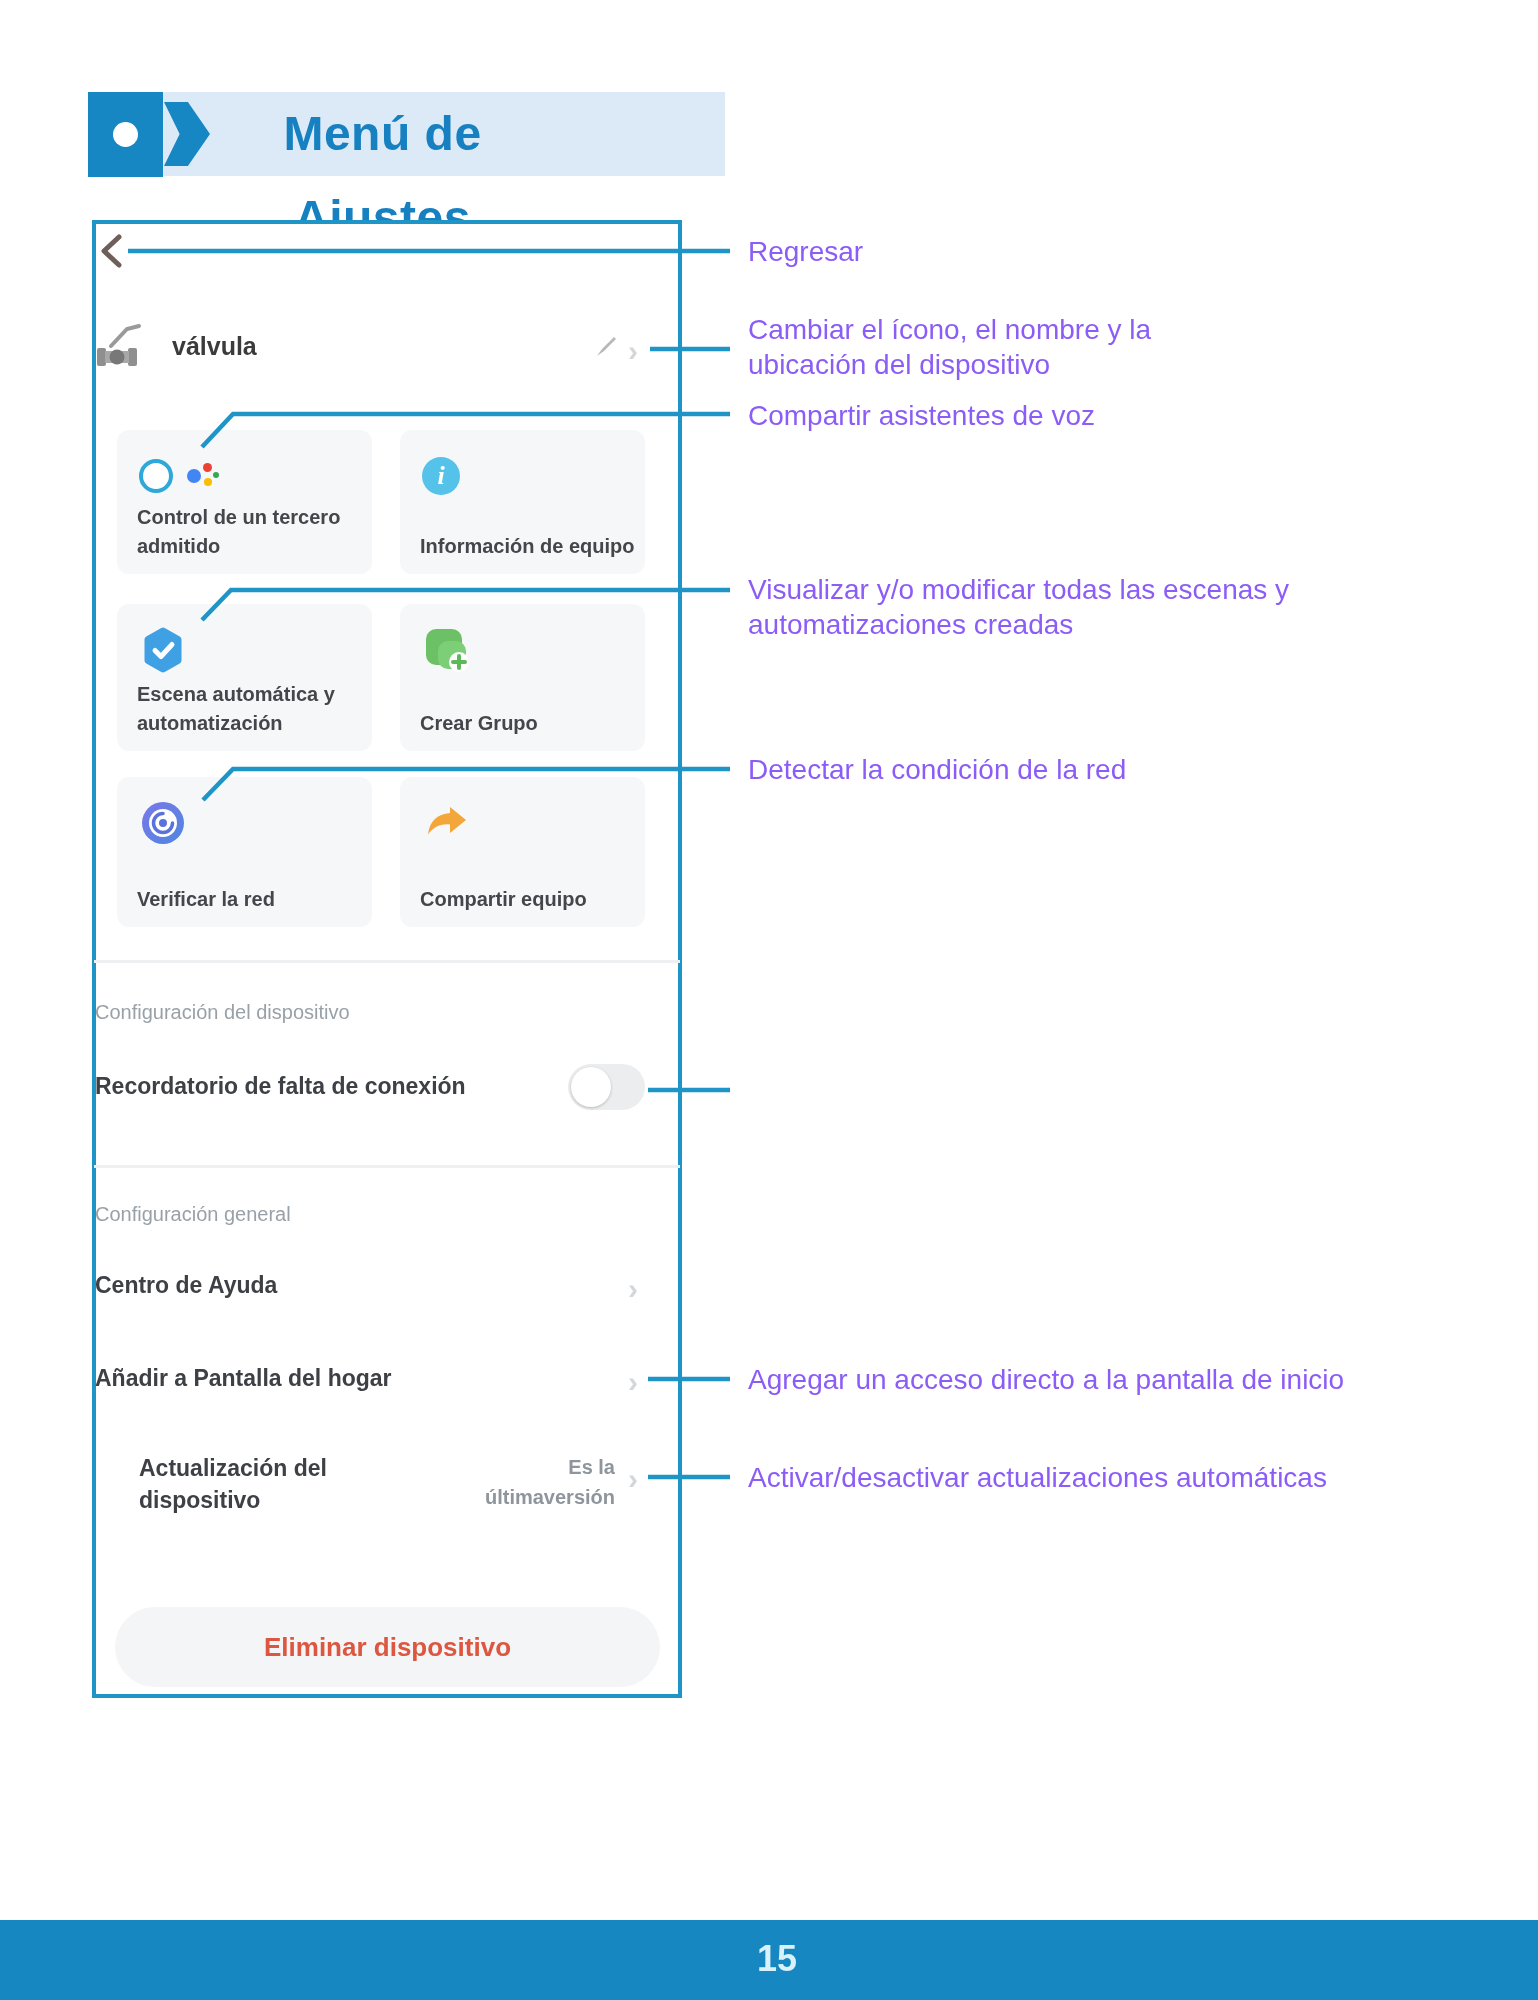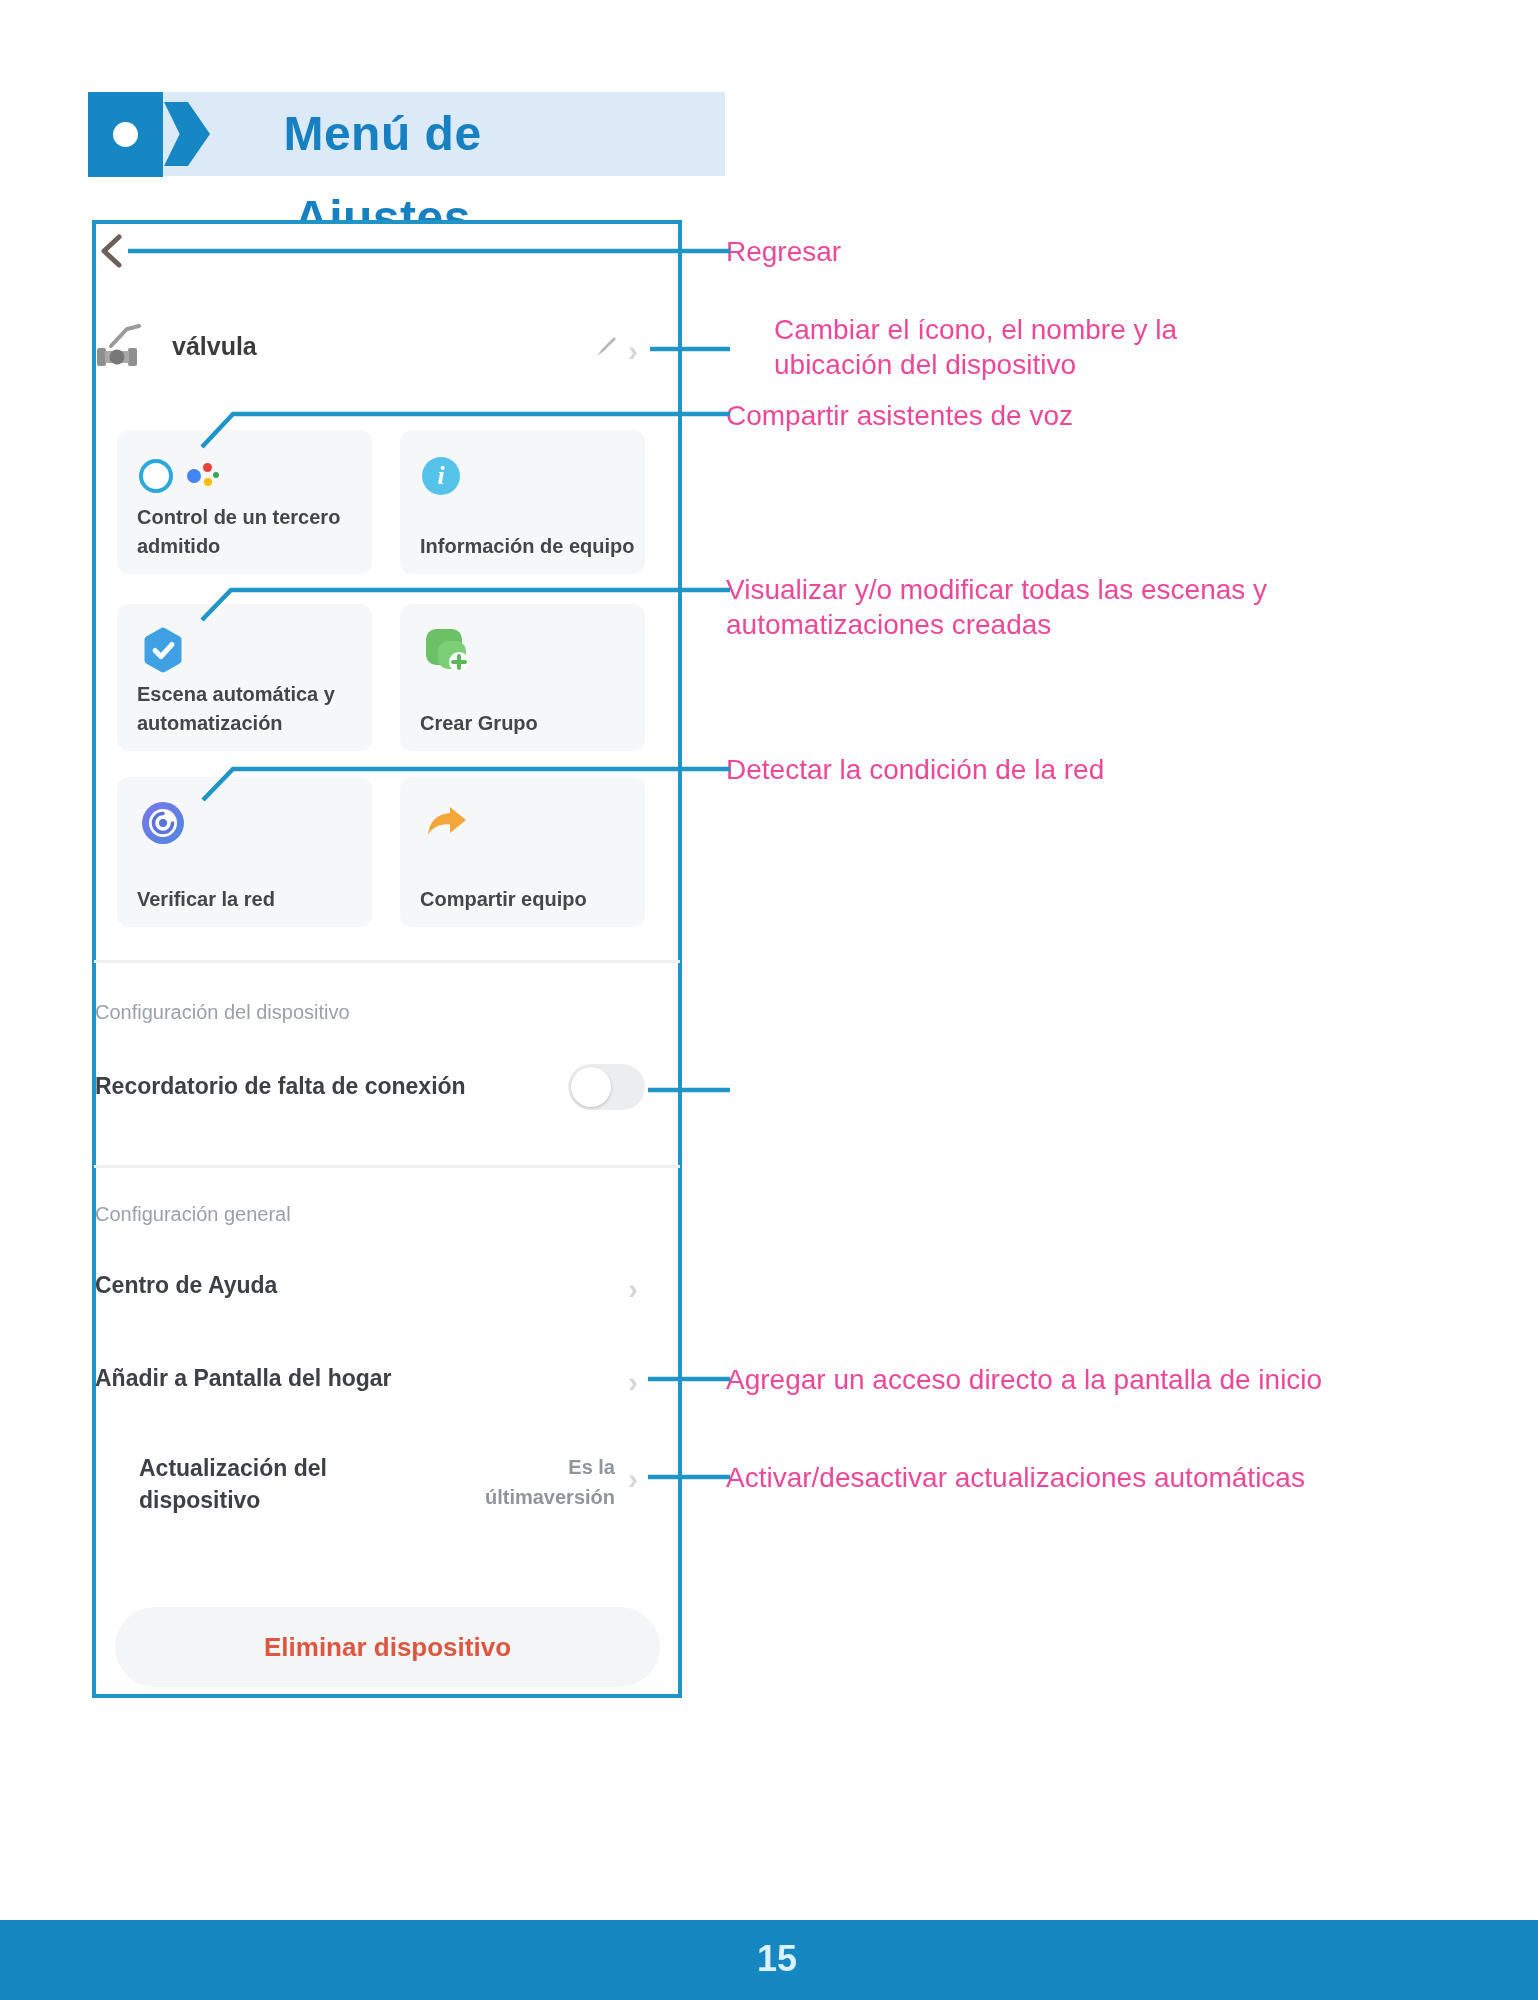--- a/index.html
+++ b/index.html
@@ -47,21 +47,21 @@
   .knob{position:absolute;left:3px;top:3px;width:40px;height:40px;border-radius:50%;
         background:#ffffff;box-shadow:0 1px 3px rgba(0,0,0,.22);}
 
   .update-val{left:430px;top:1452px;width:185px;text-align:right;font-size:20px;
               font-weight:bold;color:#8e959c;line-height:1.5;}
 
   .delete-btn{left:115px;top:1607px;width:545px;height:80px;border-radius:40px;background:#f4f5f6;
               text-align:center;line-height:80px;font-size:26px;font-weight:bold;color:#dd5740;}
 
   
-  .ann{left:726px;font-size:28px;color:#ec4899;line-height:35px;}
+  .ann{left:748px;font-size:28px;color:#8b5cf6;line-height:35px;}
 
   
   .footer{left:0;top:1920px;width:1538px;height:80px;background:#1787c1;text-align:center;
           line-height:78px;font-size:36px;font-weight:bold;color:#d8f1fa;padding-left:8px;}
 
   svg{display:block;}
   .overlay{left:0;top:0;pointer-events:none;z-index:30;}
 </style>
 </head>
 <body>
@@ -195,21 +195,21 @@
       <polyline points="202,447 233,414 730,414"></polyline>
       <polyline points="202,620 231,590 730,590"></polyline>
       <polyline points="203,800 233,769 730,769"></polyline>
       <polyline points="648,1090 730,1090"></polyline>
       <polyline points="648,1379 730,1379"></polyline>
       <polyline points="648,1477 730,1477"></polyline>
     </g>
   </svg>
 
   <div class="abs ann" style="top:234px;">Regresar</div>
-  <div class="abs ann" style="top:312px;width:460px;margin-left:48px;">Cambiar el ícono, el nombre y la ubicación del dispositivo</div>
+  <div class="abs ann" style="top:312px;width:460px;">Cambiar el ícono, el nombre y la ubicación del dispositivo</div>
   <div class="abs ann" style="top:398px;">Compartir asistentes de voz</div>
   <div class="abs ann" style="top:572px;width:600px;">Visualizar y/o modificar todas las escenas y automatizaciones creadas</div>
   <div class="abs ann" style="top:752px;">Detectar la condición de la red</div>
   <div class="abs ann" style="top:1362px;">Agregar un acceso directo a la pantalla de inicio</div>
   <div class="abs ann" style="top:1460px;">Activar/desactivar actualizaciones automáticas</div>
 
   <div class="abs footer">15</div>
 
 </div>
 

